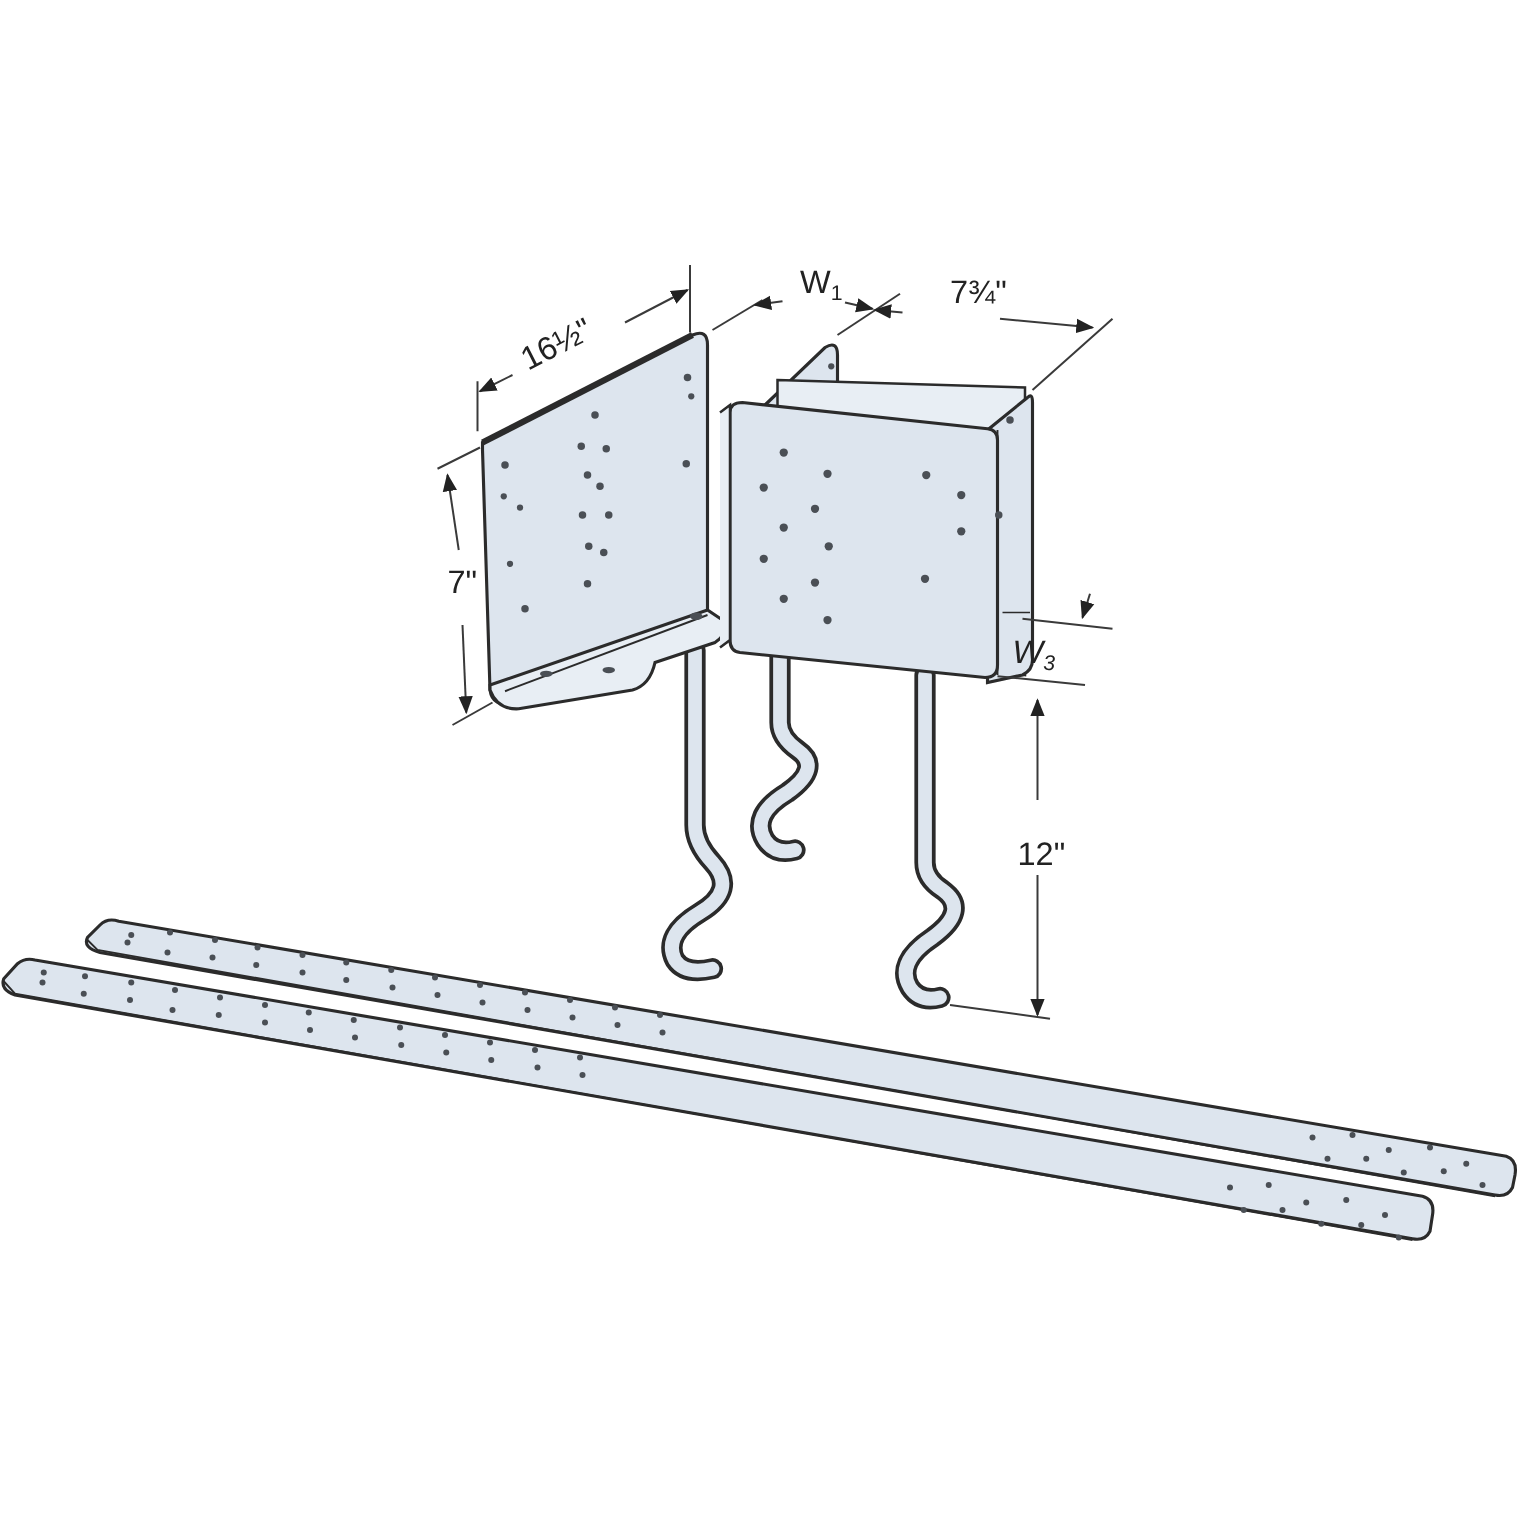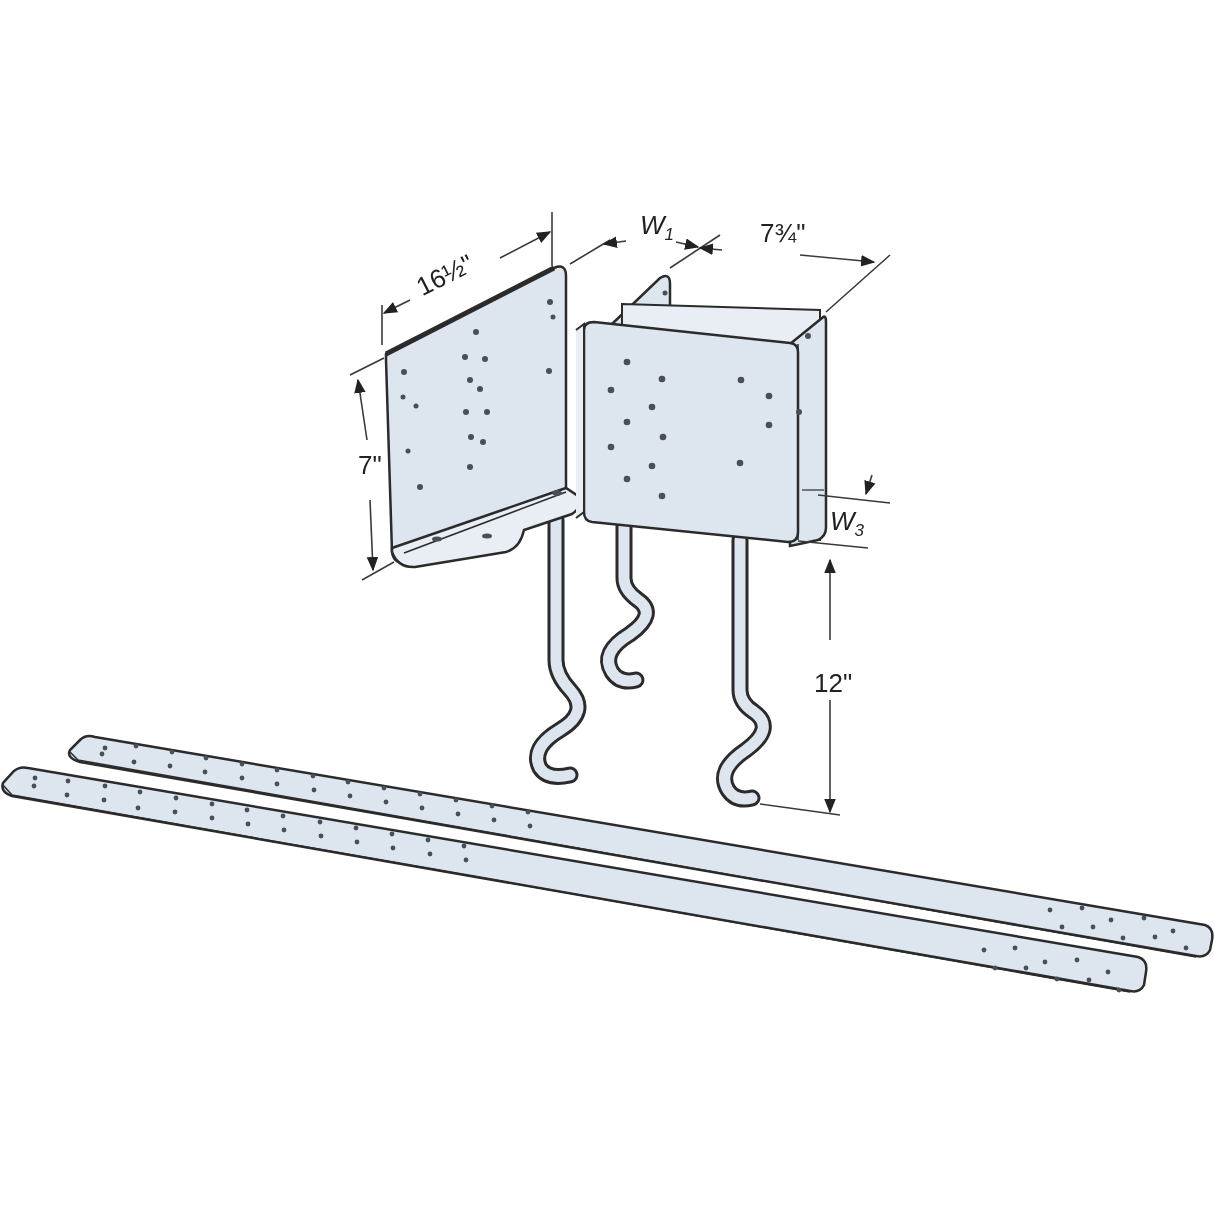--- a/index.html
+++ b/index.html
@@ -221,28 +221,28 @@
 
       <line x1="830" y1="560" x2="830" y2="640" marker-start="url(#arr)"></line>
       <line x1="830" y1="700" x2="830" y2="812" marker-end="url(#arr)"></line>
       <line x1="760" y1="804" x2="840" y2="815"></line>
     </g>
   </svg>
 
   <div class="dim-label" style="left:415px; top:262px; transform:rotate(-27deg);">
     <span>16½"</span>
   </div>
-  <div class="dim-label" style="left:640px; top:212px;font-style:italic;">
+  <div class="dim-label" style="left:640px; top:212px;">
     <span>W</span><sub>1</sub>
   </div>
   <div class="dim-label" style="left:760px; top:220px;">
     <span>7¾"</span>
   </div>
   <div class="dim-label" style="left:358px; top:452px;">
     <span>7"</span>
   </div>
-  <div class="dim-label italic" style="left:830px; top:508px;text-align:center;">
+  <div class="dim-label italic" style="left:810px; top:508px;text-align:center;">
     <span>W</span><sub>3</sub>
   </div>
   <div class="dim-label" style="left:814px; top:670px; background:#fff;">
     <span>12"</span>
   </div>
 </div>
 
 </body></html>

